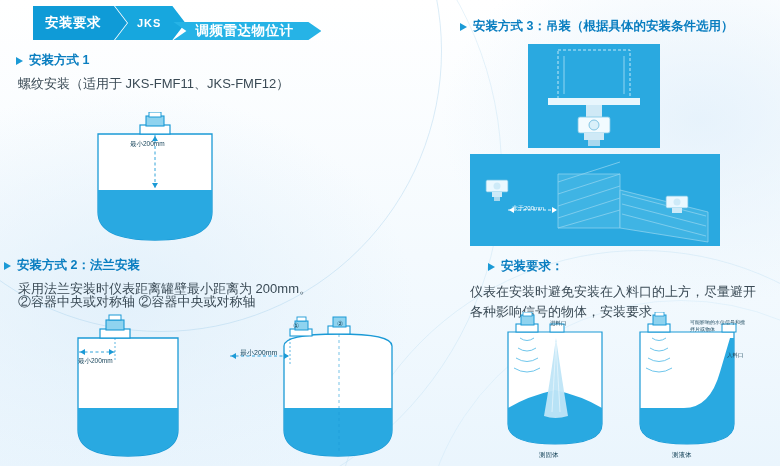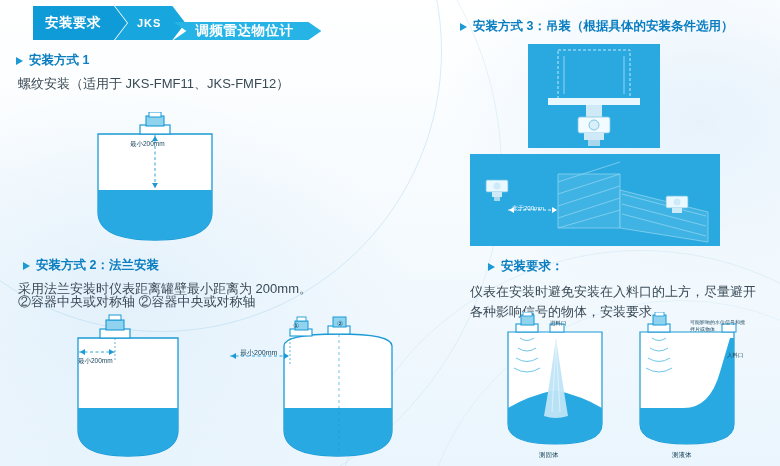--- a/index.html
+++ b/index.html
@@ -148,21 +148,21 @@
       <rect x="89" y="0" width="12" height="5" fill="#ffffff" stroke="#1b9ad6" stroke-width="1"></rect>
 
       <line x1="95" y1="23" x2="95" y2="76" stroke="#1b9ad6" stroke-width="0.9" stroke-dasharray="3,2.5"></line>
 
       <path d="M95 24 l-3 5 l6 0 z" fill="#1b9ad6"></path>
       <path d="M95 76 l-3 -5 l6 0 z" fill="#1b9ad6"></path>
     </svg>
   </div>
   <div class="tiny" style="left:130px; top:140px; font-size:6.5px; color:#19465c;">最小200mm</div>
 
-  <div class="sec-head" style="left:23px; top:257px;">
+  <div class="sec-head" style="left:4px; top:257px;">
     <span class="tri"></span>
     <span>安装方式 2：法兰安装</span>
   </div>
   <div class="sub-note" style="left:18px; top:279px;">采用法兰安装时仪表距离罐壁最小距离为 200mm。</div>
   <div class="sub-note" style="left:18px; top:292px;">②容器中央或对称轴   ②容器中央或对称轴</div>
 
   <div class="panel" style="left:48px; top:312px;">
     <svg width="160" height="148" viewBox="0 0 160 148">
       <path d="M30 26 L30 118 Q30 144 80 144 Q130 144 130 118 L130 26 Z" fill="#ffffff" stroke="#1b9ad6" stroke-width="1.3"></path>
       <path d="M30 96 L130 96 L130 118 Q130 144 80 144 Q30 144 30 118 Z" fill="#29a9e1"></path>

